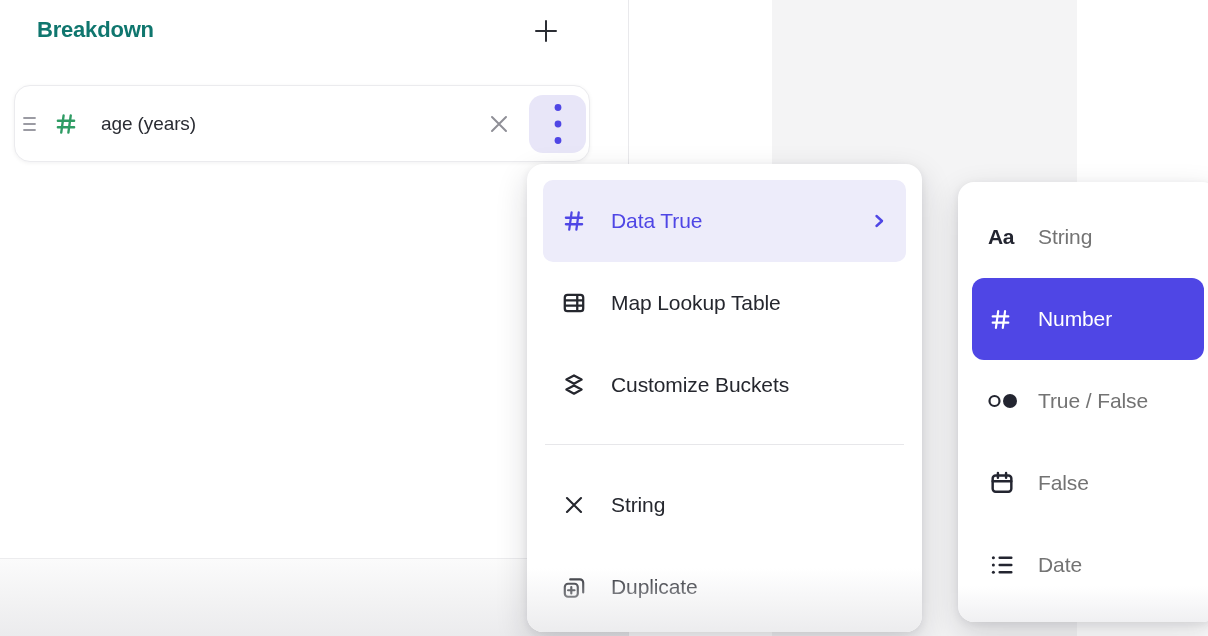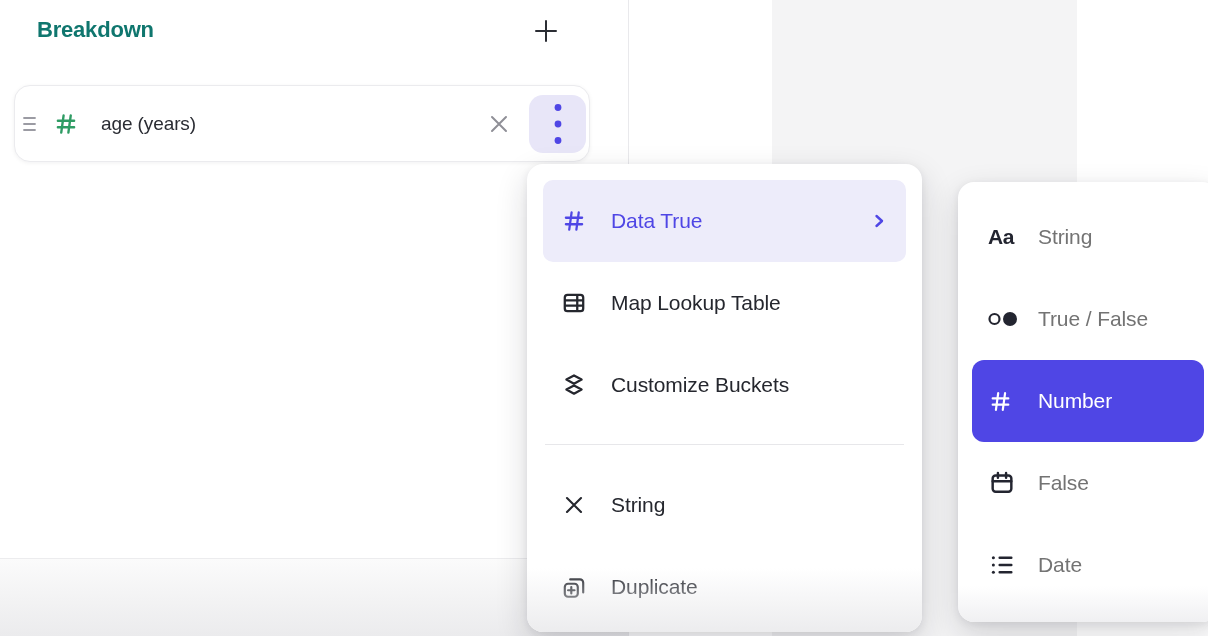--- a/index.html
+++ b/index.html
@@ -210,37 +210,37 @@
 
 <div class="submenu-panel">
 
   <div class="submenu-item">
     <span class="smi-icon">
       <span class="smi-glyph">Aa</span>
     </span>
     <span class="smi-label">String</span>
   </div>
 
+  <div class="submenu-item selected">
+    <span class="smi-icon">
+      <svg width="25" height="25" viewBox="0 0 24 24" fill="none" stroke="currentColor" stroke-width="2.1" stroke-linecap="round">
+        <path d="M4.5 9h15M4.5 15h15M9.8 4l-2.2 16M16.4 4l-2.2 16"></path>
+      </svg>
+    </span>
+    <span class="smi-label">Number</span>
+  </div>
+
   <div class="submenu-item">
     <span class="smi-icon">
       <svg width="34" height="20" viewBox="0 0 34 20" fill="none">
         <circle cx="6.5" cy="10" r="5" stroke="currentColor" stroke-width="2.2"></circle>
         <circle cx="22" cy="10" r="7" fill="currentColor"></circle>
       </svg>
     </span>
     <span class="smi-label">True / False</span>
-  </div>
-
-  <div class="submenu-item selected">
-    <span class="smi-icon">
-      <svg width="25" height="25" viewBox="0 0 24 24" fill="none" stroke="currentColor" stroke-width="2.1" stroke-linecap="round">
-        <path d="M4.5 9h15M4.5 15h15M9.8 4l-2.2 16M16.4 4l-2.2 16"></path>
-      </svg>
-    </span>
-    <span class="smi-label">Number</span>
   </div>
 
   <div class="submenu-item">
     <span class="smi-icon">
       <svg width="28" height="28" viewBox="0 0 24 24" fill="none" stroke="currentColor" stroke-width="2.1" stroke-linecap="round" stroke-linejoin="round">
         <rect x="4" y="5.5" width="16" height="14" rx="2.5"></rect>
         <path d="M4 10.5h16M8.5 3.5v4M15.5 3.5v4"></path>
       </svg>
     </span>
     <span class="smi-label">False</span>

